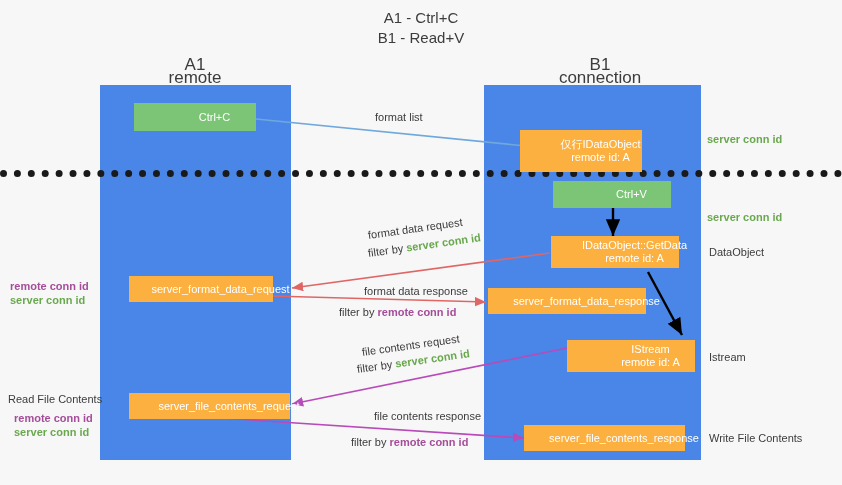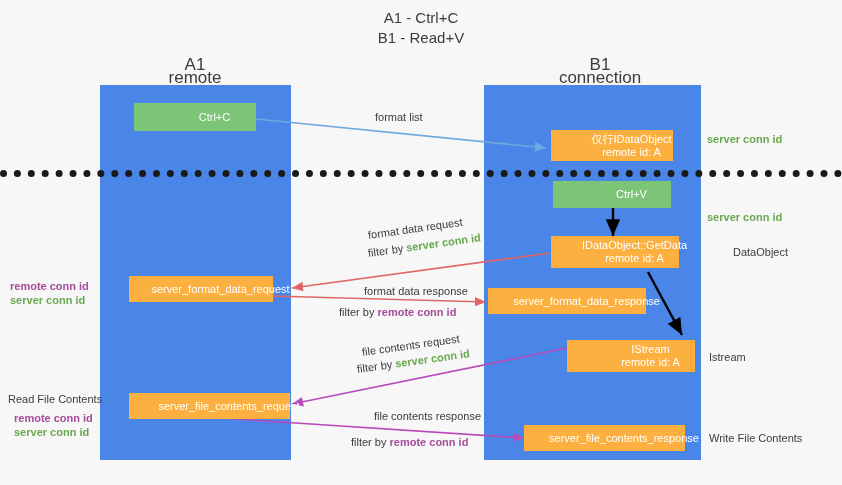--- a/index.html
+++ b/index.html
@@ -64,21 +64,21 @@
   <line x1="130" y1="292" x2="486" y2="302" stroke="#e06666" stroke-width="1.6" marker-end="url(#ah-red)"></line>
   <line x1="567" y1="348" x2="292" y2="404" stroke="#b94ab9" stroke-width="1.6" marker-end="url(#ah-mag)"></line>
   <line x1="130" y1="412" x2="524" y2="438" stroke="#b94ab9" stroke-width="1.6" marker-end="url(#ah-mag)"></line>
 </svg>
 
 <div id="divider" class="abs"></div>
 
 <div class="abs box green" style="left:134px;top:103px;width:122px;height:28px;">
   <div>Ctrl+C</div>
 </div>
-<div class="abs box orange" style="left:551px;top:130px;width:122px;height:31px;">
+<div class="abs box orange" style="left:520px;top:130px;width:122px;height:42px;">
   <div>仅行IDataObject</div>
   <div>remote id: A</div>
 </div>
 <div class="abs box green" style="left:553px;top:181px;width:118px;height:27px;">
   <div>Ctrl+V</div>
 </div>
 <div class="abs box orange" style="left:551px;top:236px;width:128px;height:32px;">
   <div>IDataObject::GetData</div>
   <div>remote id: A</div>
 </div>
@@ -94,21 +94,21 @@
 </div>
 <div class="abs box orange" style="left:129px;top:393px;width:161px;height:26px;">
   <div>server_file_contents_request</div>
 </div>
 <div class="abs box orange" style="left:524px;top:425px;width:161px;height:26px;">
   <div>server_file_contents_response</div>
 </div>
 
 <div class="abs sideline green-txt" style="left:707px;top:132px;">server conn id</div>
 <div class="abs sideline green-txt" style="left:707px;top:210px;">server conn id</div>
-<div class="abs sideline black-txt" style="left:709px;top:245px;margin-left:24px;">DataObject</div>
+<div class="abs sideline black-txt" style="left:709px;top:245px;">DataObject</div>
 <div class="abs sideline black-txt" style="left:709px;top:350px;">Istream</div>
 <div class="abs sideline black-txt" style="left:709px;top:431px;">Write File Contents</div>
 
 <div class="abs sideline purple-txt" style="left:10px;top:279px;">remote conn id</div>
 <div class="abs sideline green-txt" style="left:10px;top:293px;">server conn id</div>
 <div class="abs sideline black-txt" style="left:8px;top:392px;">Read File Contents</div>
 <div class="abs sideline purple-txt" style="left:14px;top:411px;">remote conn id</div>
 <div class="abs sideline green-txt" style="left:14px;top:425px;">server conn id</div>
 
 <div class="abs lbl" style="left:375px;top:110px;">format list</div>

